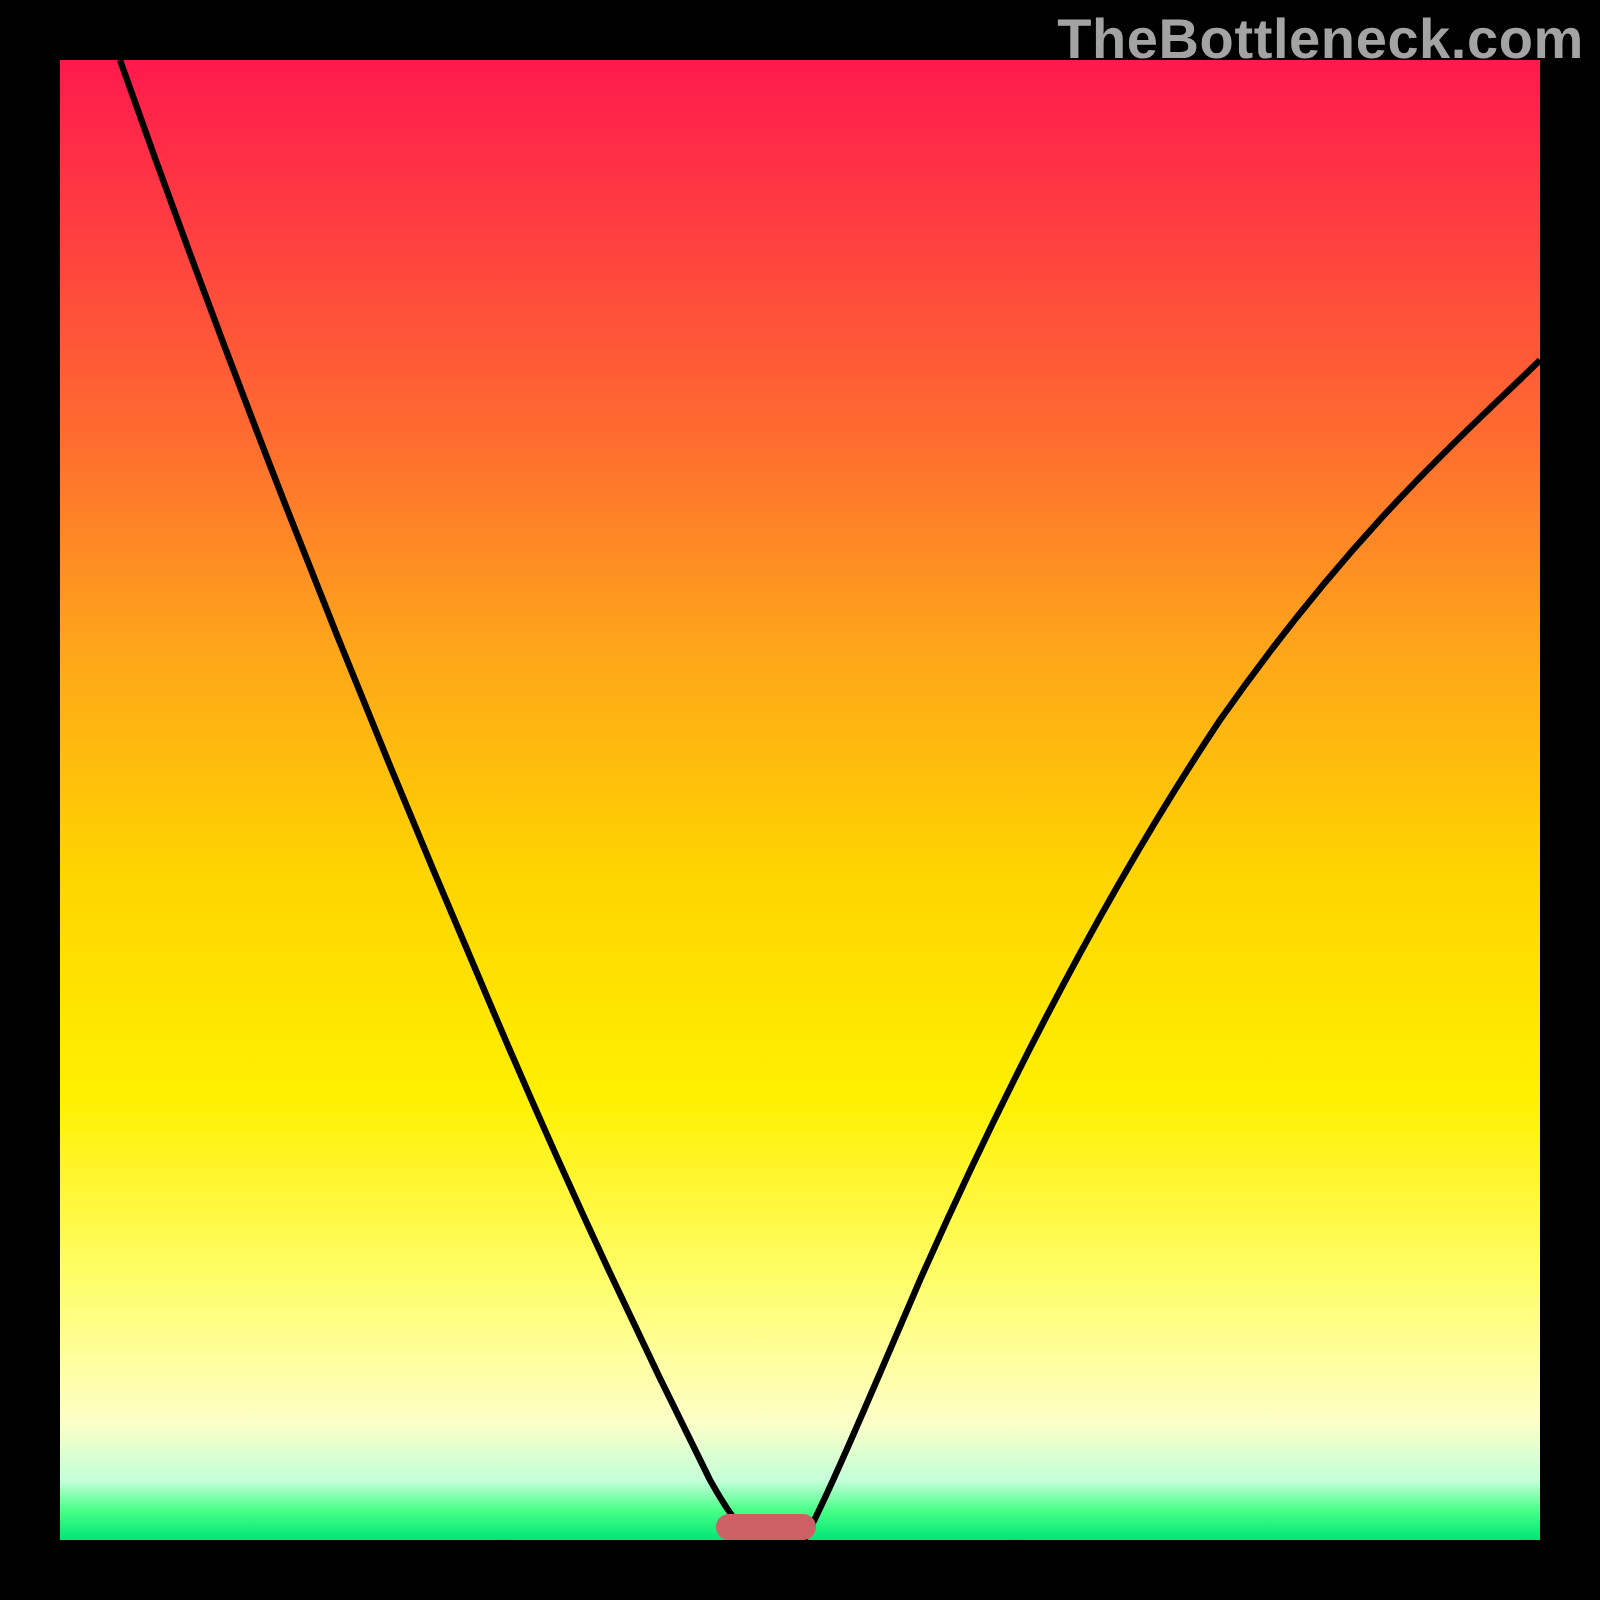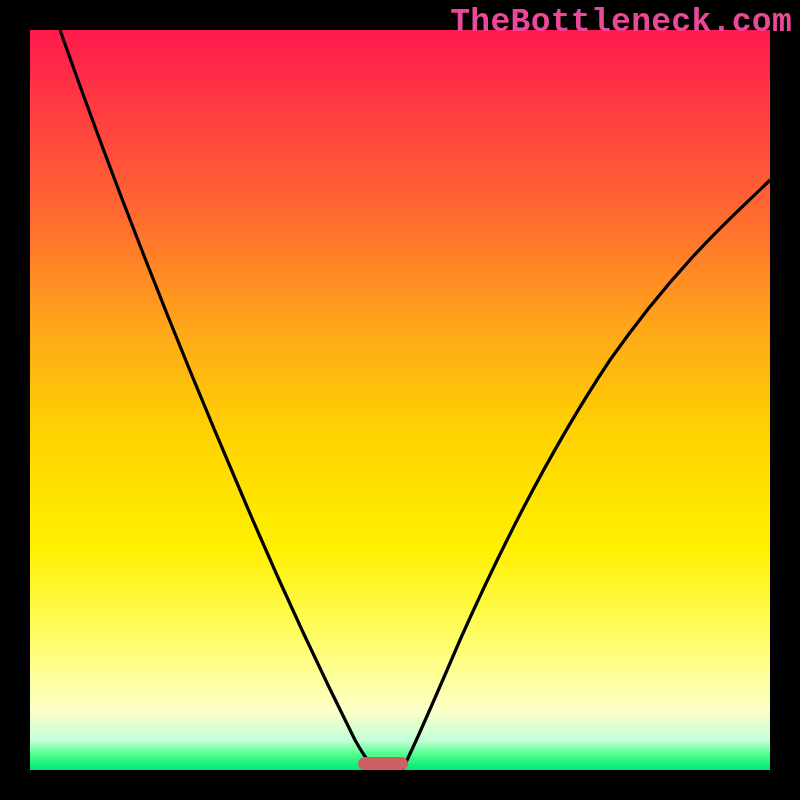--- a/index.html
+++ b/index.html
@@ -36,24 +36,24 @@
       #fdffc7 92%,
       #c3ffd9 96%,
       #4aff88 98%,
       #00e676 100%
     );
   }
   .watermark {
     position: absolute;
     top: 4px;
     right: 8px;
-    font-family: Liberation Mono, monospace;
-    font-size: 33px;
+    font-family: Liberation Sans, sans-serif;
+    font-size: 28px;
     font-weight: 600;
-    color: #ec4899;
+    color: #a3a3a3;
     letter-spacing: 0.3px;
     user-select: none;
   }
   .curve-svg {
     position: absolute;
     left: 30px;
     top: 30px;
     width: 740px;
     height: 740px;
     overflow: visible;

